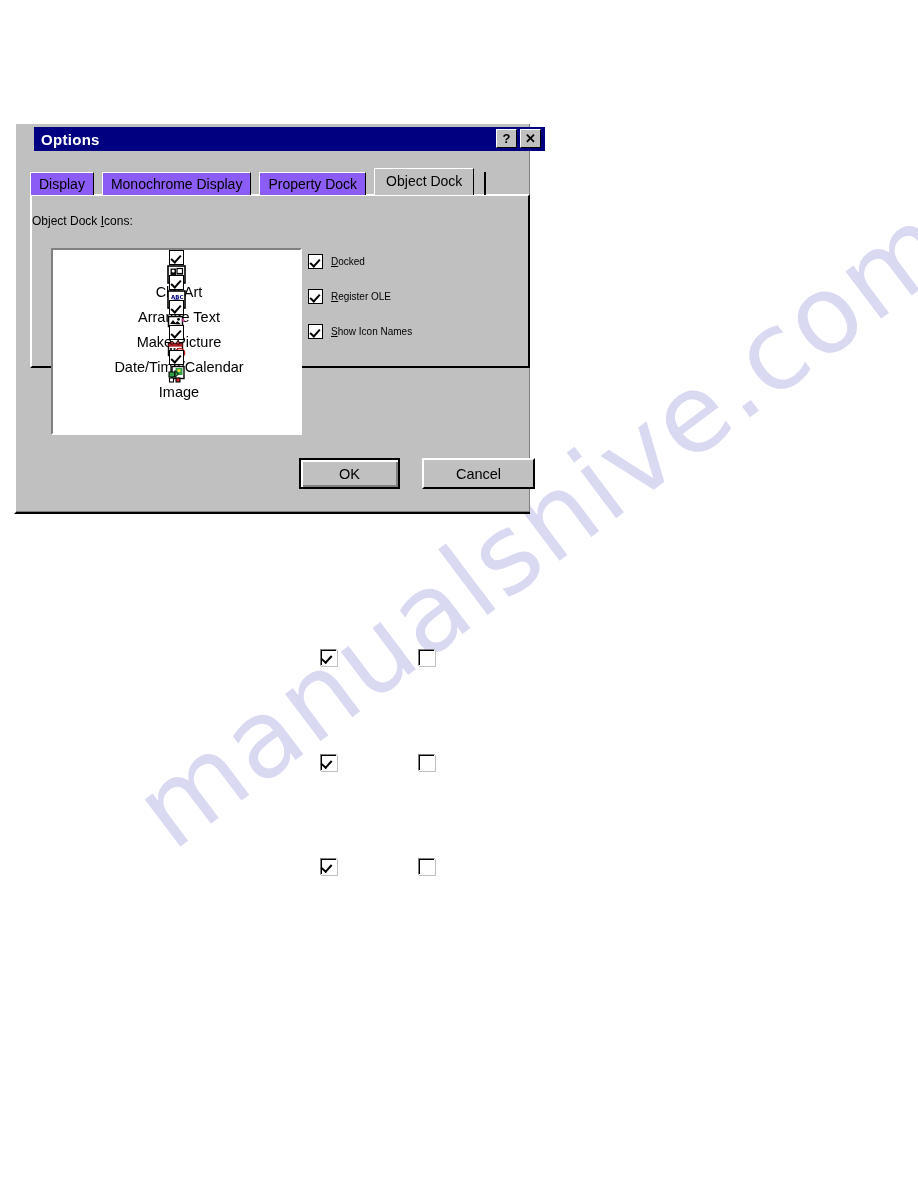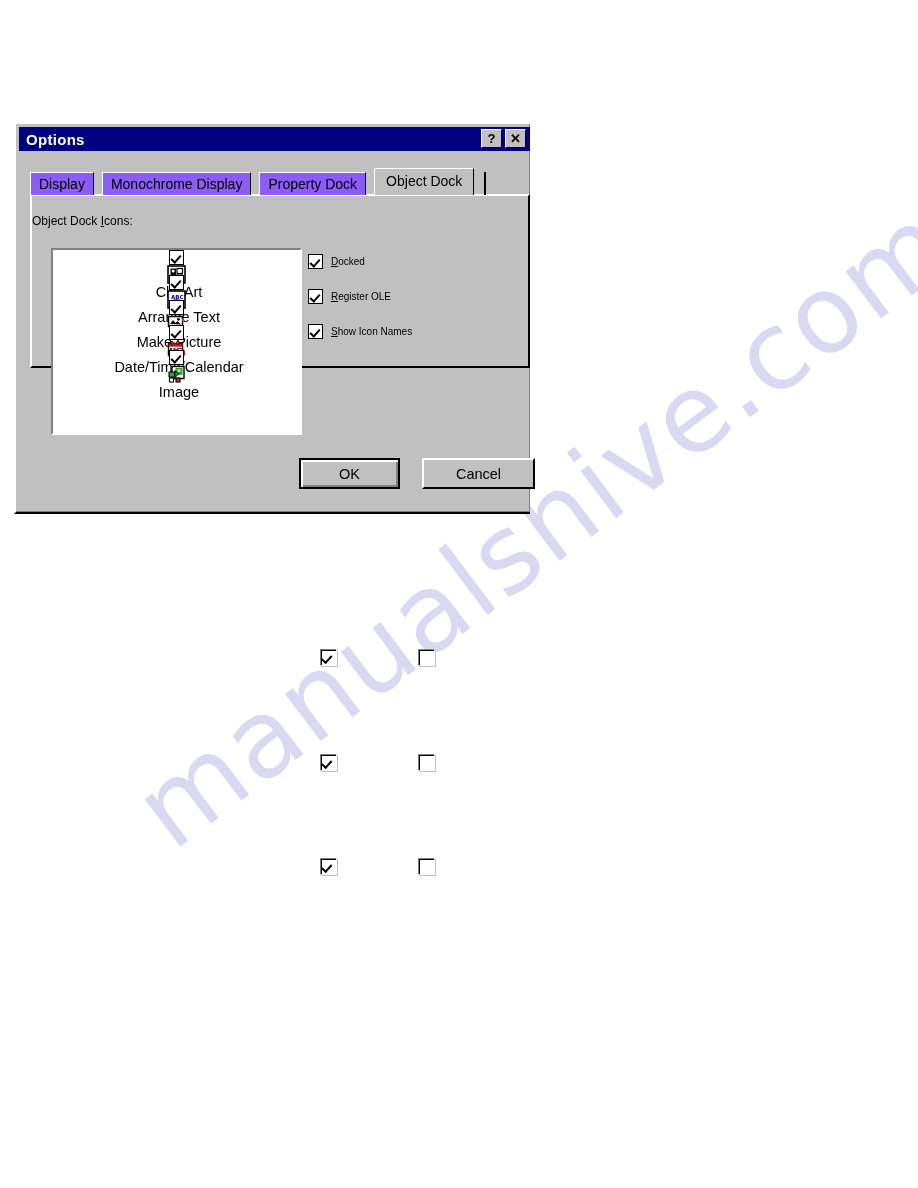--- a/index.html
+++ b/index.html
@@ -77,21 +77,21 @@
     box-shadow: inset -1px 0 0 #808080, inset 0 -1px 0 #808080;
     box-sizing: border-box;
     z-index: 5;
     font-size: 13px;
     color: #000000;
   }
 
   
   #title-bar {
     position: absolute;
-    left: 3px; top: 3px;
+    left: 18px; top: 3px;
     width: 511px;
     height: 24px;
     background: #000080;
     display: flex;
     align-items: center;
   }
   #title-text {
     color: #ffffff;
     font-weight: bold;
     font-size: 15px;

